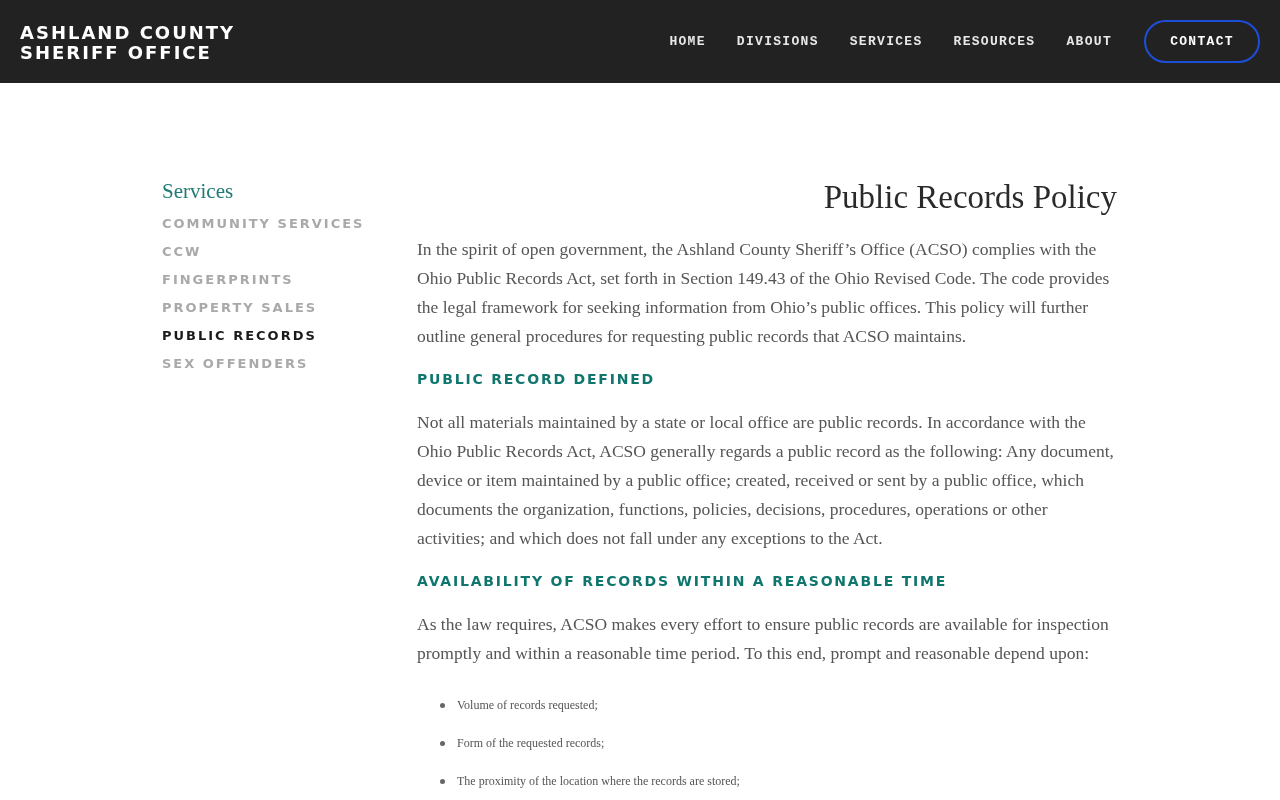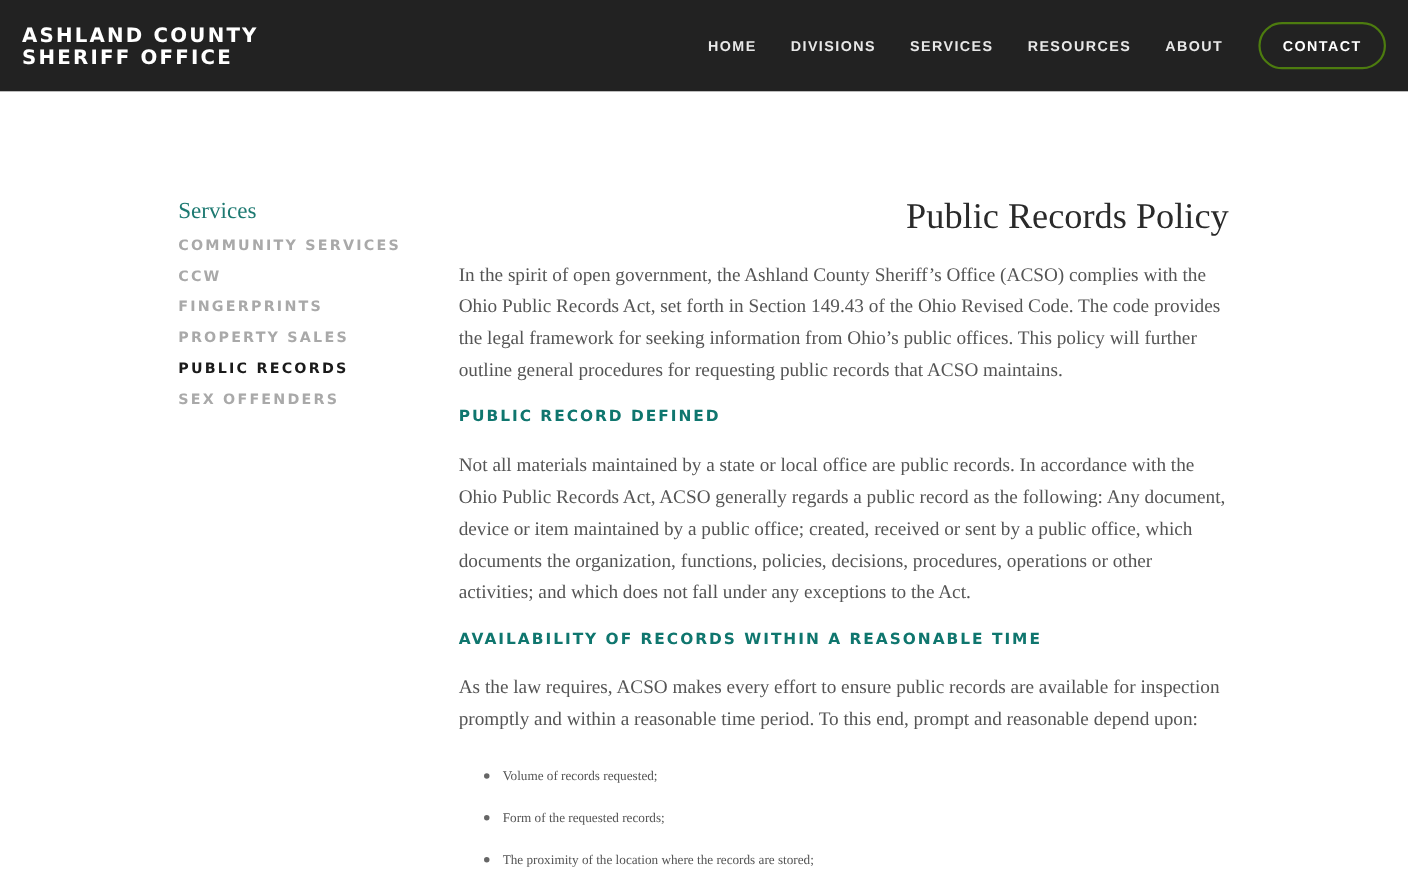--- a/index.html
+++ b/index.html
@@ -14,27 +14,27 @@
       position: absolute; left: 20px; top: 23px;
       font-family: "DejaVu Sans", sans-serif; font-weight: bold;
       color: #ffffff; font-size: 18px; line-height: 20px; letter-spacing: 2px;
     }
     .logo span { display: block; }
     .nav {
       position: absolute; right: 20px; top: 20px; height: 43px;
       display: flex; align-items: center;
     }
     .nav-item {
-      font-family: Liberation Sans, sans-serif; font-weight: bold;
+      font-family: Liberation Mono, monospace; font-weight: bold;
       font-size: 13px; letter-spacing: 1.3px; color: #e8e8e8;
       margin-left: 31px; text-decoration: none; cursor: pointer;
     }
     .nav-item.contact {
       margin-left: 32px;
-      border: 2px solid #4d7c0f; border-radius: 22px;
+      border: 2px solid #1d4ed8; border-radius: 22px;
       height: 43px; width: 116px;
       display: flex; align-items: center; justify-content: center;
       color: #ffffff;
     }
 
     .sidebar {
       position: absolute; left: 162px; top: 178px; width: 220px;
     }
     .sidebar-title {
       font-family: "Liberation Serif", serif; font-size: 21px;

